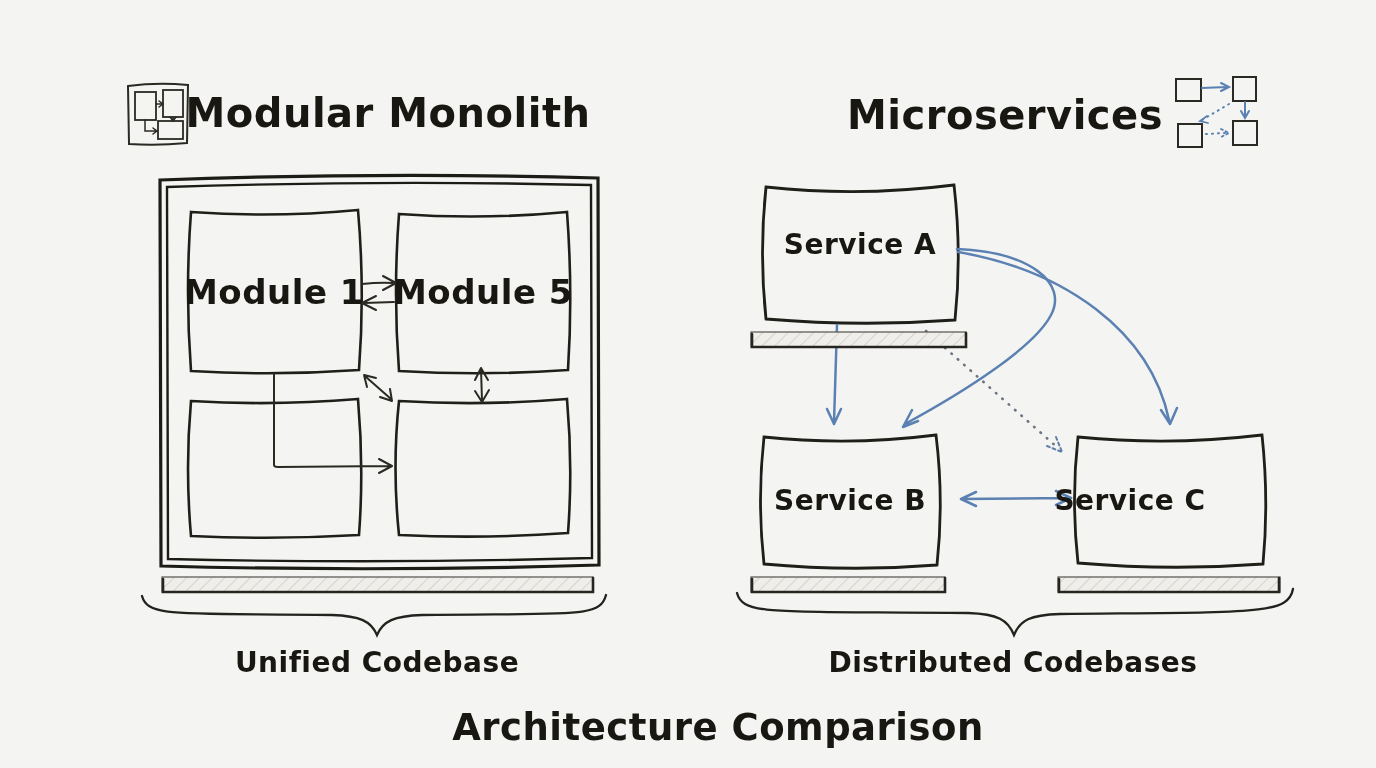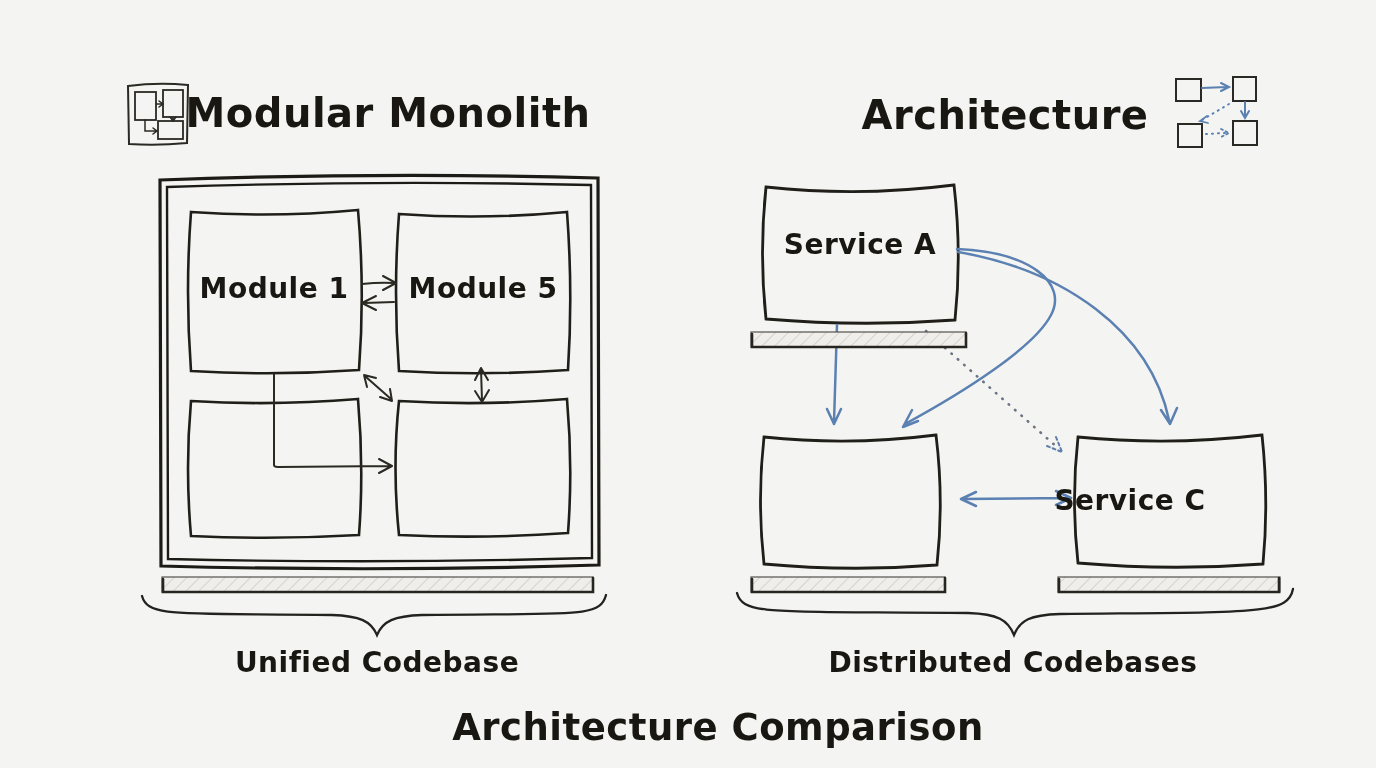--- a/index.html
+++ b/index.html
@@ -16,21 +16,21 @@
   .label {
     position: absolute;
     transform: translateX(-50%);
     white-space: nowrap;
     color: #181712;
     letter-spacing: 0.5px;
     font-weight: 700;
     text-align: center;
   }
   .section-title { font-size: 40px; }
-  .box-label   { font-size: 28px; }
+  .box-label   { font-size: 34px; }
   .svc-label   { font-size: 28px; }
   .caption     { font-size: 28px; }
   .main-title  { font-size: 37px; }
 </style>
 </head>
 <body>
 
 <div class="canvas">
 
   <svg width="1376" height="768" viewBox="0 0 1376 768">
@@ -120,26 +120,27 @@
       </g>
     </g>
 
     <g fill="none" stroke="#23221e" stroke-width="2.3" stroke-linecap="round">
       <path d="M 142 596 C 148 618 178 613 332 615 C 360 616 371 621 377 635 C 383 621 394 616 422 615 C 576 613 600 618 606 595"></path>
       <path d="M 737 593 C 743 616 775 611 968 613 C 998 614 1008 620 1014 635 C 1020 620 1030 615 1060 614 C 1255 612 1288 615 1293 589"></path>
     </g>
   </svg>
 
   <div class="label section-title" style="left:388px; top:90px;">Modular Monolith</div>
-  <div class="label section-title" style="left:1005px; top:92px;">Architecture</div>
+  <div class="label section-title" style="left:1005px; top:92px;">Microservices</div>
 
   <div class="label box-label" style="left:274px; top:272px;">Module 1</div>
   <div class="label box-label" style="left:483px; top:272px;">Module 5</div>
 
   <div class="label svc-label" style="left:860px; top:228px;">Service A</div>
+  <div class="label svc-label" style="left:850px; top:484px;">Service B</div>
   <div class="label svc-label" style="left:1130px; top:484px;">Service C</div>
 
   <div class="label caption" style="left:377px; top:646px;">Unified Codebase</div>
   <div class="label caption" style="left:1013px; top:646px;">Distributed Codebases</div>
 
   <div class="label main-title" style="left:690px; top:706px;margin-left:28px;">Architecture Comparison</div>
 
 </div>
 
 </body></html>

